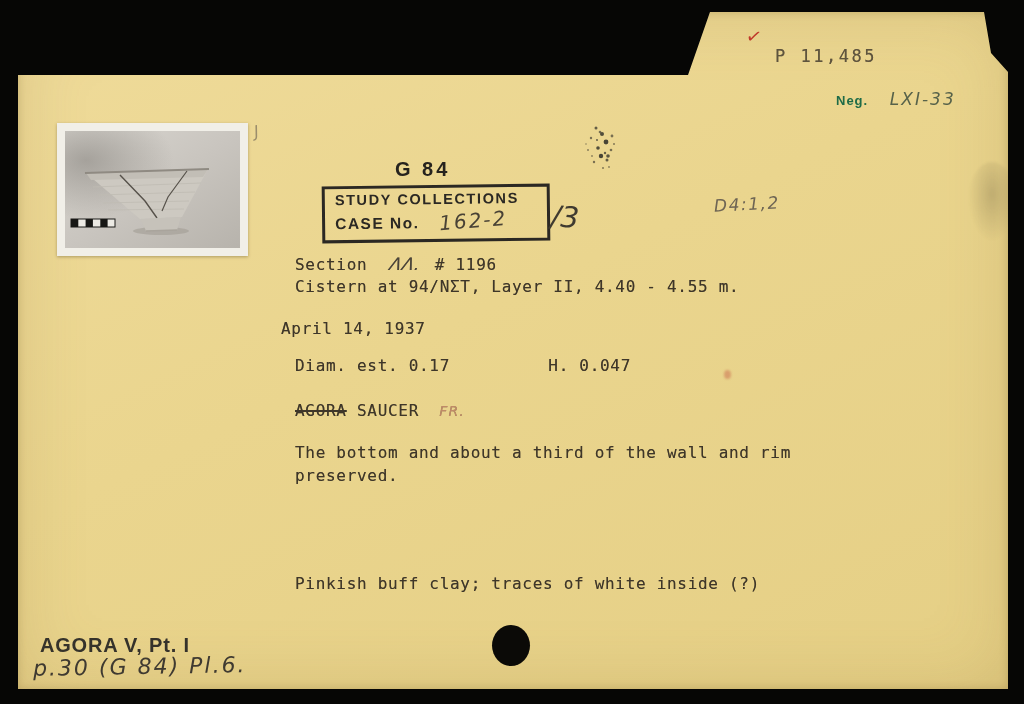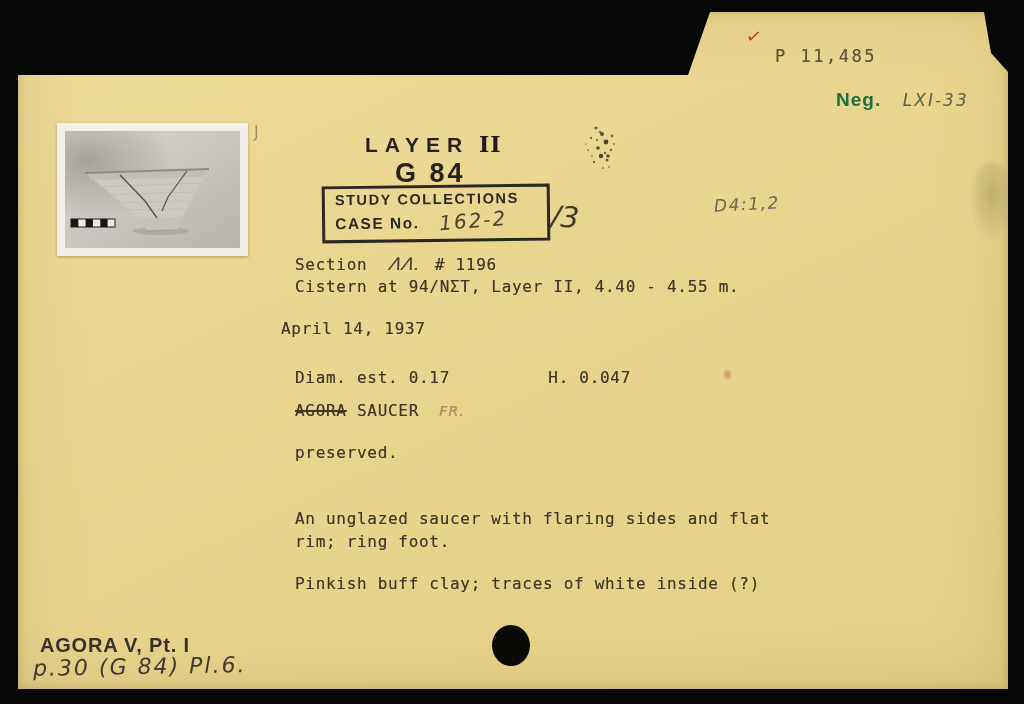--- a/index.html
+++ b/index.html
@@ -38,21 +38,21 @@
 </style>
 </head>
 <body>
 
 <div class="stage">
   <div class="card">
 
     <div class="abs" style="left:728px;top:13px;color:#c0392b;font-size:19px;font-weight:bold;transform:rotate(10deg);font-family:'DejaVu Sans',sans-serif;">✓</div>
     <div class="abs typed faded" style="left:757px;top:25px;font-size:17px;letter-spacing:2.5px;">P 11,485</div>
     <div class="abs" style="left:818px;top:77px;">
-      <span class="stamp" style="font-size:19px;color:#1e6b47;letter-spacing:1px;">Neg.</span>
+      <span class="stamp" style="font-size:13px;color:#1e6b47;letter-spacing:1px;">Neg.</span>
       <span class="hand" style="font-size:17px;color:#57624a;letter-spacing:2px;margin-left:12px;">LXI-33</span>
     </div>
 
     <div class="abs photo">
       <svg width="175" height="117" viewBox="0 0 175 117">
         <defs>
           <linearGradient id="pg" x1="0" y1="0" x2="1" y2="1">
             <stop offset="0" stop-color="#d9d6d0"></stop>
             <stop offset="0.5" stop-color="#c9c5bf"></stop>
             <stop offset="1" stop-color="#b7b3ac"></stop>
@@ -76,25 +76,21 @@
         <g transform="translate(6,88)">
           <rect x="0" y="0" width="44" height="8" fill="#eceae4" stroke="#1c1c1a" stroke-width="1"></rect>
           <rect x="0" y="0" width="7.3" height="8" fill="#171715"></rect>
           <rect x="14.6" y="0" width="7.3" height="8" fill="#171715"></rect>
           <rect x="29.3" y="0" width="7.3" height="8" fill="#171715"></rect>
         </g>
       </svg>
     </div>
     <div class="abs hand" style="left:236px;top:110px;font-size:16px;color:#8d8165;transform:rotate(-12deg);opacity:.85;">J</div>
 
-    <div class="abs" style="left:347px;top:119px;">
-      <span class="stamp" style="font-size:21px;letter-spacing:7px;">LAYER</span>
-      <span style="font-family:'DejaVu Serif',serif;font-weight:bold;font-size:22px;color:#1f1d1a;letter-spacing:1px;">II</span>
-    </div>
-    <div class="abs stamp" style="left:377px;top:146px;font-size:27px;letter-spacing:3px;">G 84</div>
+    <div class="abs stamp" style="left:377px;top:146px;font-size:20px;letter-spacing:3px;">G 84</div>
 
     <div class="abs study-box">
       <div class="stamp" style="font-size:14.5px;letter-spacing:1.6px;color:#2b2823;">STUDY COLLECTIONS</div>
       <div style="margin-top:2px;">
         <span class="stamp" style="font-size:15.5px;letter-spacing:1.5px;color:#2b2823;">CASE No.</span>
         <span class="hand" style="font-size:20px;color:#494235;margin-left:10px;display:inline-block;transform:rotate(-4deg);letter-spacing:2px;">162-2</span>
       </div>
     </div>
     <div class="abs hand" style="left:533px;top:188px;font-size:29px;color:#3f3a30;transform:rotate(4deg);">/3</div>
 
@@ -125,35 +121,32 @@
 
     <div class="abs hand pencil" style="left:696px;top:182px;font-size:17px;letter-spacing:1.5px;transform:rotate(-3deg);">D4:1,2</div>
 
     <div class="abs typed" style="left:277px;top:233px;">
       <span>Section</span>
       <span class="hand" style="color:#4a443a;font-size:17px;margin:0 4px 0 12px;display:inline-block;transform:skewX(-12deg);">ΛΛ.</span>
       <span># 1196</span>
     </div>
     <div class="abs typed" style="left:277px;top:255px;">Cistern at 94/ΝΣΤ, Layer II, 4.40 - 4.55 m.</div>
     <div class="abs typed" style="left:263px;top:297px;">April 14, 1937</div>
-    <div class="abs typed" style="left:277px;top:346px;">
+    <div class="abs typed" style="left:277px;top:334px;">
       <span>Diam. est. 0.17</span>
       <span style="margin-left:88px;">H. 0.047</span>
     </div>
     <div class="abs typed" style="left:277px;top:379px;">
       <span class="strike">AGORA</span>
       <span>SAUCER</span>
       <span class="hand" style="color:#c08a67;font-size:14px;margin-left:10px;letter-spacing:1px;">FR.</span>
     </div>
     <div class="abs typed" style="left:277px;top:421px;">
+      <div>The bottom and about a third of the wall and rim</div>
       <div>preserved.</div>
-    </div>
-    <div class="abs typed" style="left:277px;top:487px;">
-      <div>An unglazed saucer with flaring sides and flat</div>
-      <div>rim; ring foot.</div>
     </div>
     <div class="abs typed" style="left:277px;top:552px;">Pinkish buff clay; traces of white inside (?)</div>
 
     <div class="abs stamp" style="left:22px;top:622px;font-size:20px;letter-spacing:.8px;color:#35322b;">AGORA V, Pt. I</div>
     <div class="abs hand" style="left:15px;top:642px;font-size:22px;color:#3f3a31;letter-spacing:2px;transform:rotate(-1deg);">p.30 (G 84) Pl.6.</div>
 
     <div class="abs punch-hole"></div>
     <div class="abs smudge"></div>
     <div class="abs stain-red"></div>
   </div>

